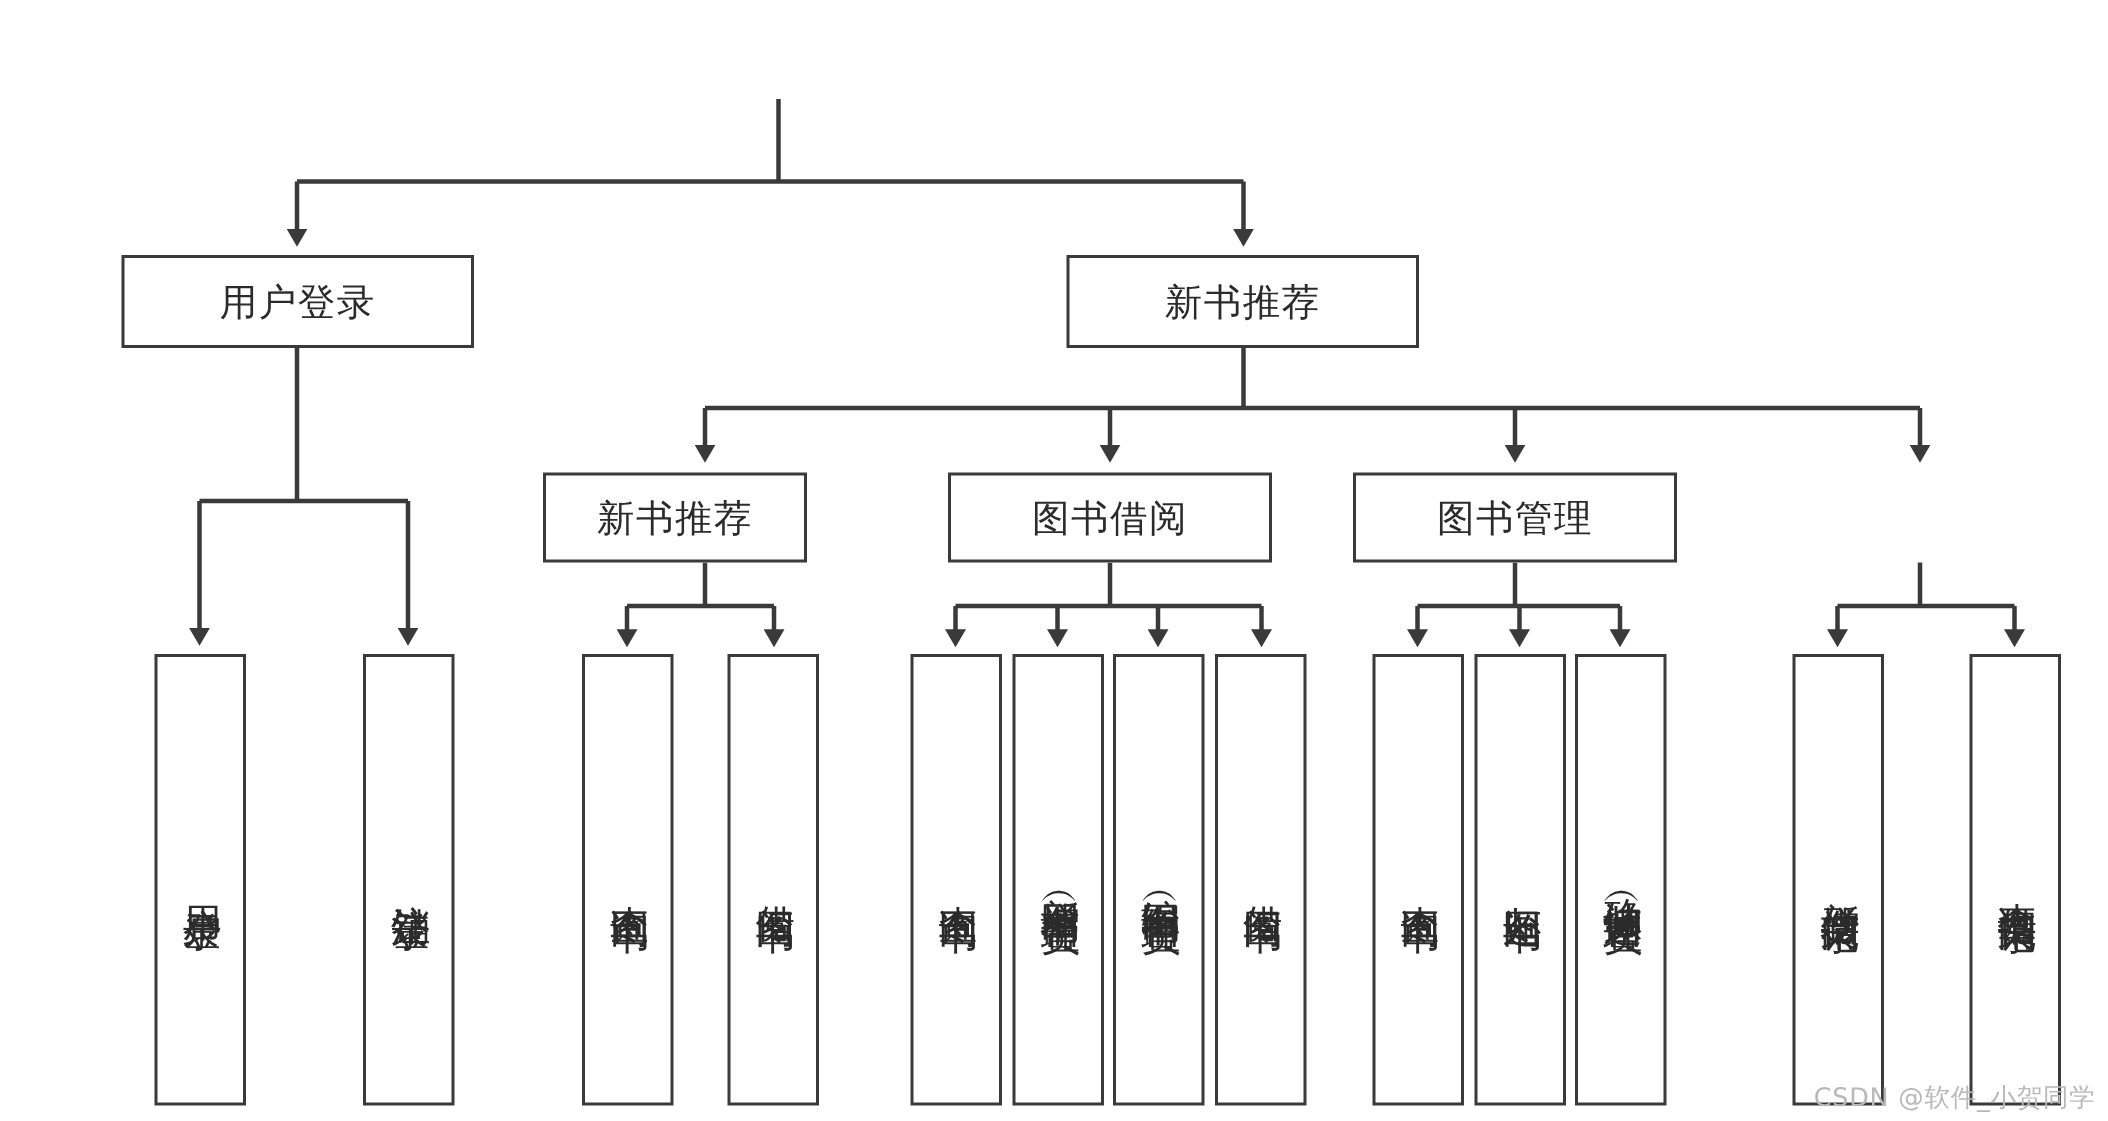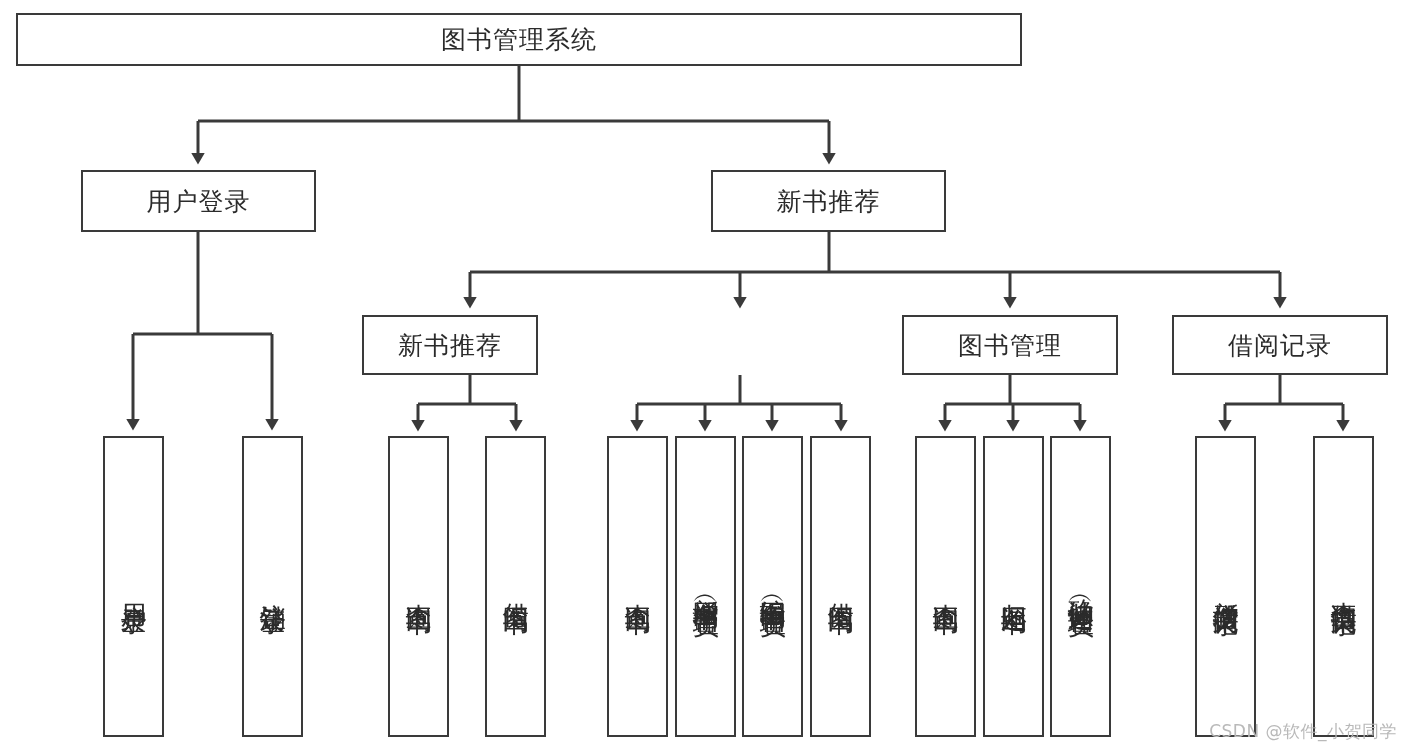--- a/index.html
+++ b/index.html
@@ -125,40 +125,37 @@
       <path d="M1013,404 L1013,421" marker-end="url(#arrow)"></path>
       <path d="M1080,404 L1080,421" marker-end="url(#arrow)"></path>
 
       <path d="M1280,375 L1280,404"></path>
       <path d="M1225,404 L1343,404"></path>
       <path d="M1225,404 L1225,421" marker-end="url(#arrow)"></path>
       <path d="M1343,404 L1343,421" marker-end="url(#arrow)"></path>
     </g>
   </svg>
 
-  <div class="node h root" style="left:16px; top:13px; width:1006px; height:53px;">
-    <span class="lbl">图书管理系统</span>
-  </div>
 
   <div class="node h" style="left:81px; top:170px; width:235px; height:62px;">
     <span class="lbl">用户登录</span>
   </div>
   <div class="node h" style="left:711px; top:170px; width:235px; height:62px;">
     <span class="lbl">新书推荐</span>
   </div>
 
   <div class="node h" style="left:362px; top:315px; width:176px; height:60px;">
     <span class="lbl">新书推荐</span>
   </div>
+  <div class="node h" style="left:632px; top:315px; width:216px; height:60px;">
+    <span class="lbl">图书借阅</span>
+  </div>
   <div class="node h" style="left:902px; top:315px; width:216px; height:60px;">
     <span class="lbl">图书管理</span>
   </div>
-  <div class="node h" style="left:1172px; top:315px; width:216px; height:60px;">
-    <span class="lbl">借阅记录</span>
-  </div>
 
   <div class="node v" style="left:103px; top:436px; width:61px; height:301px;">
     <span class="lbl">用户登录</span>
   </div>
   <div class="node v" style="left:242px; top:436px; width:61px; height:301px;">
     <span class="lbl">注销登录</span>
   </div>
 
   <div class="node v" style="left:388px; top:436px; width:61px; height:301px;">
     <span class="lbl">查询图书</span>

